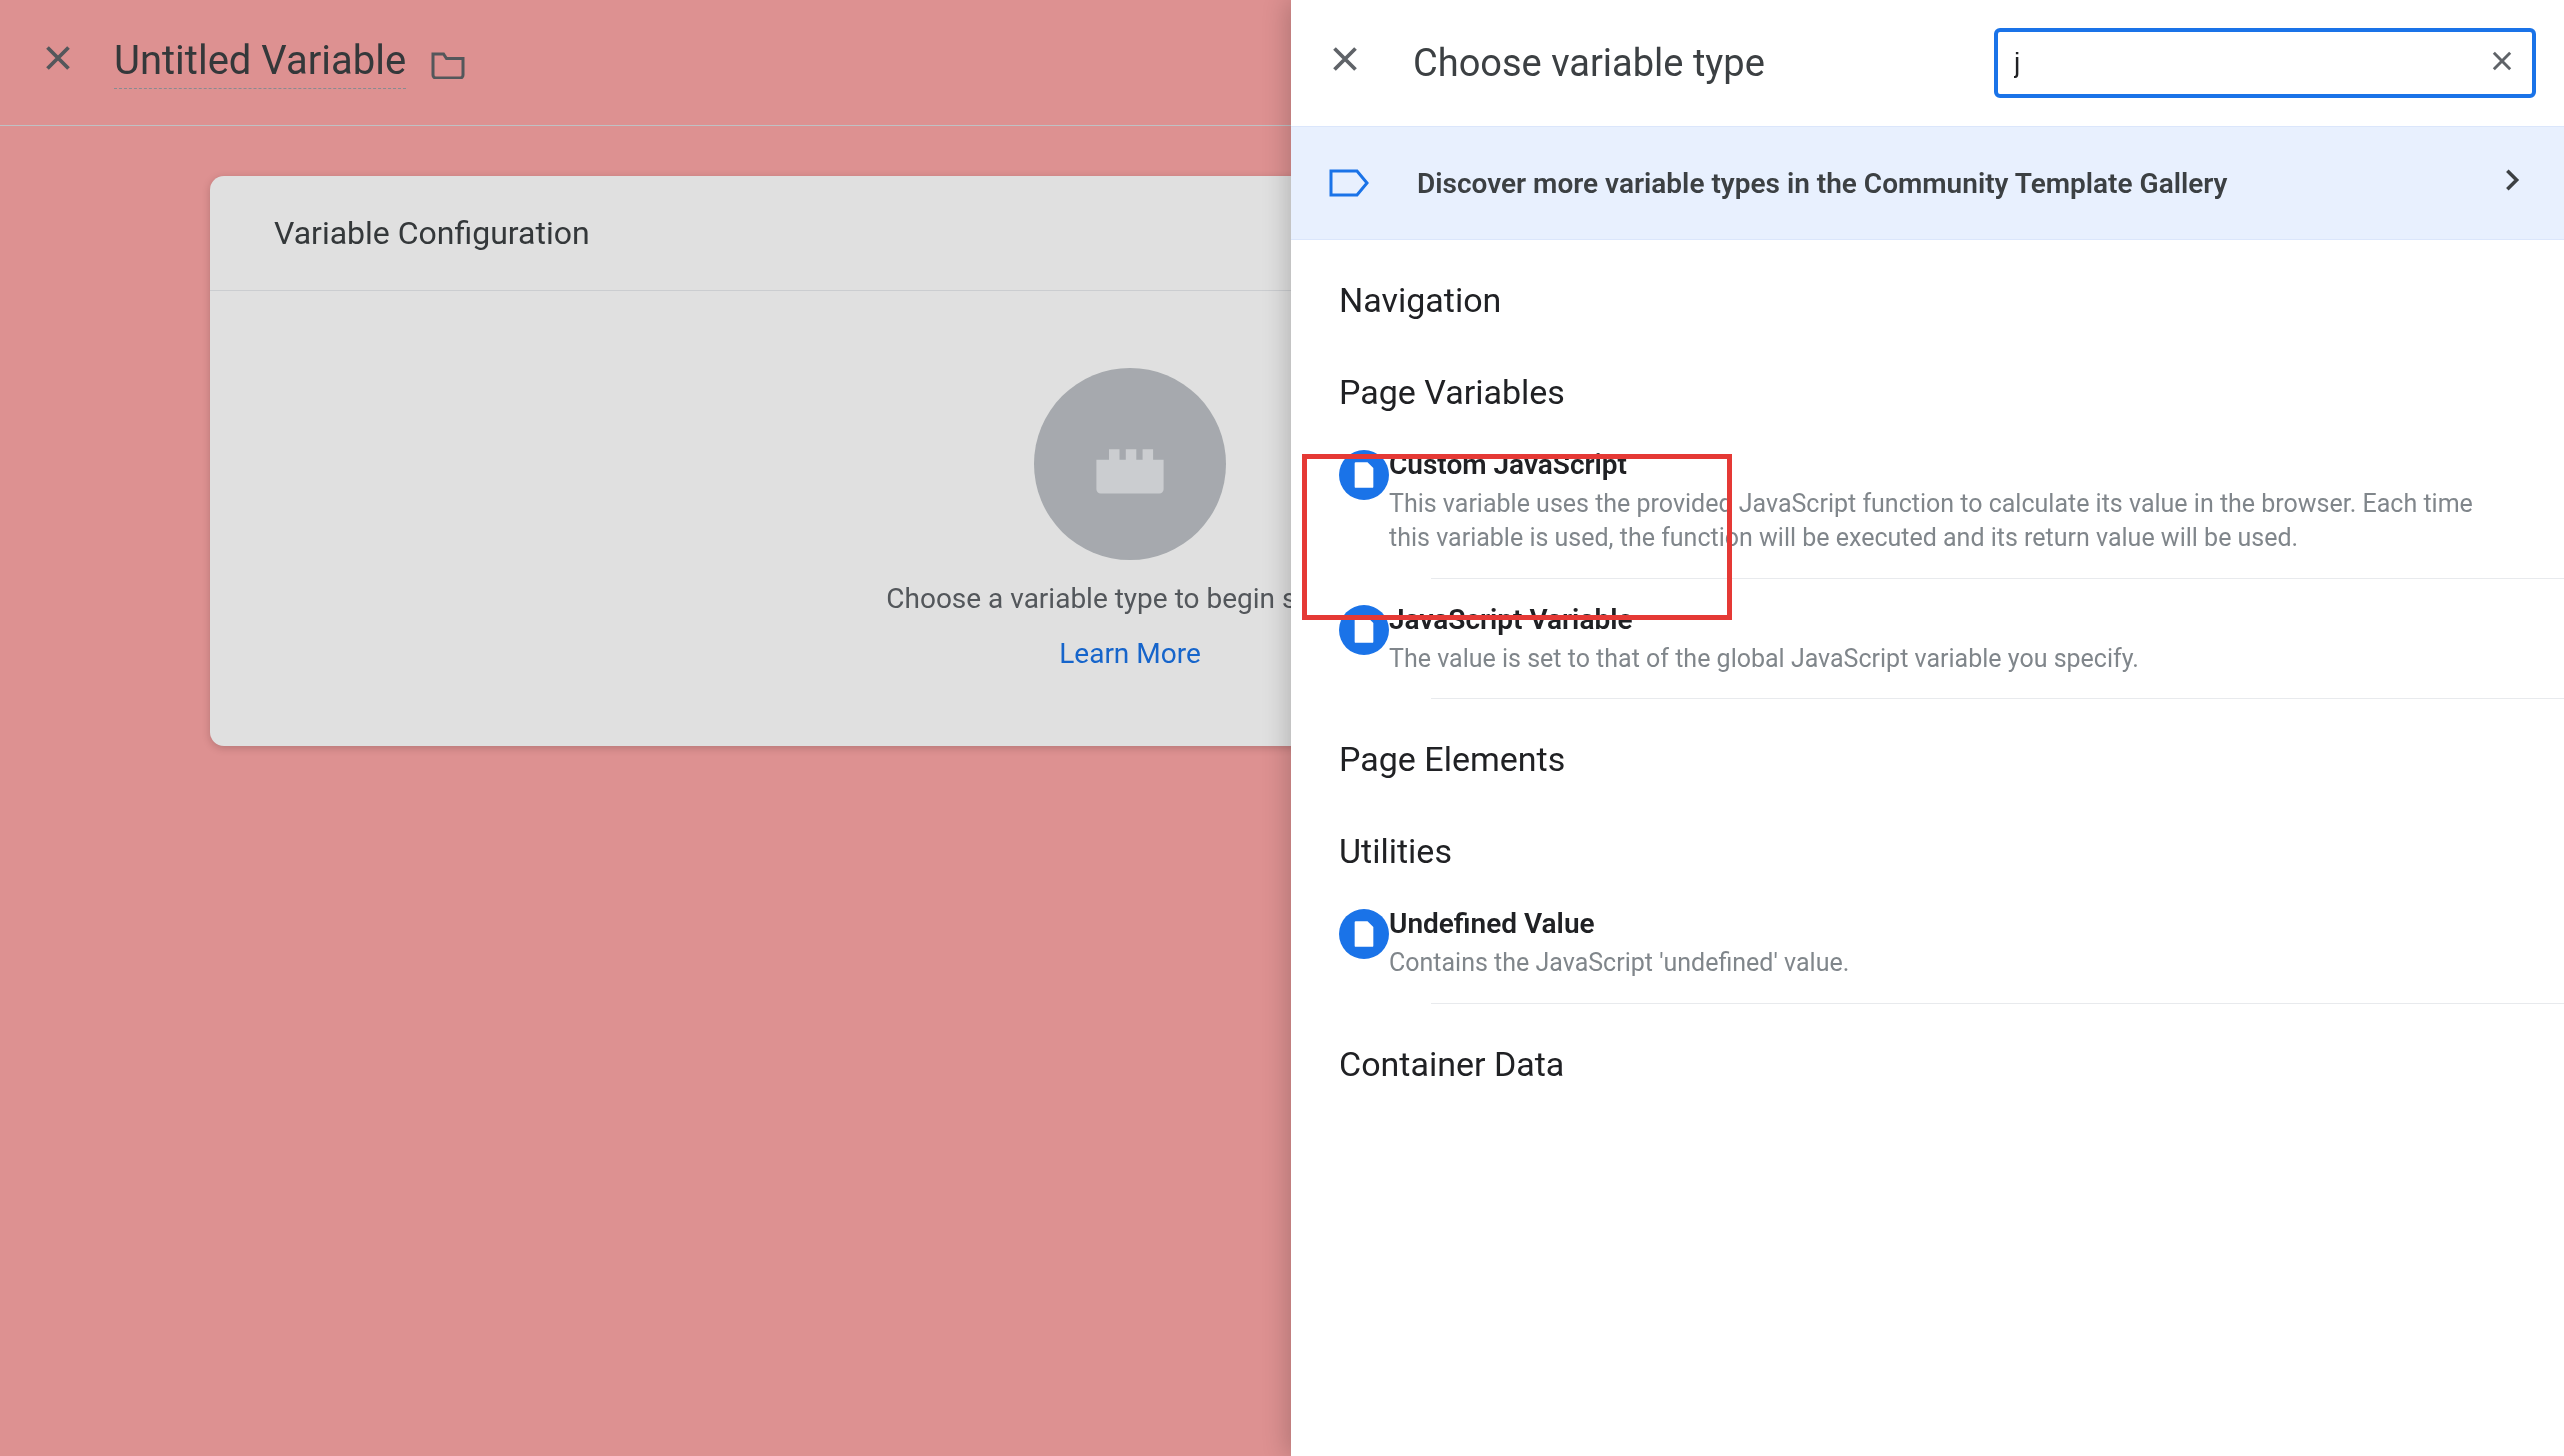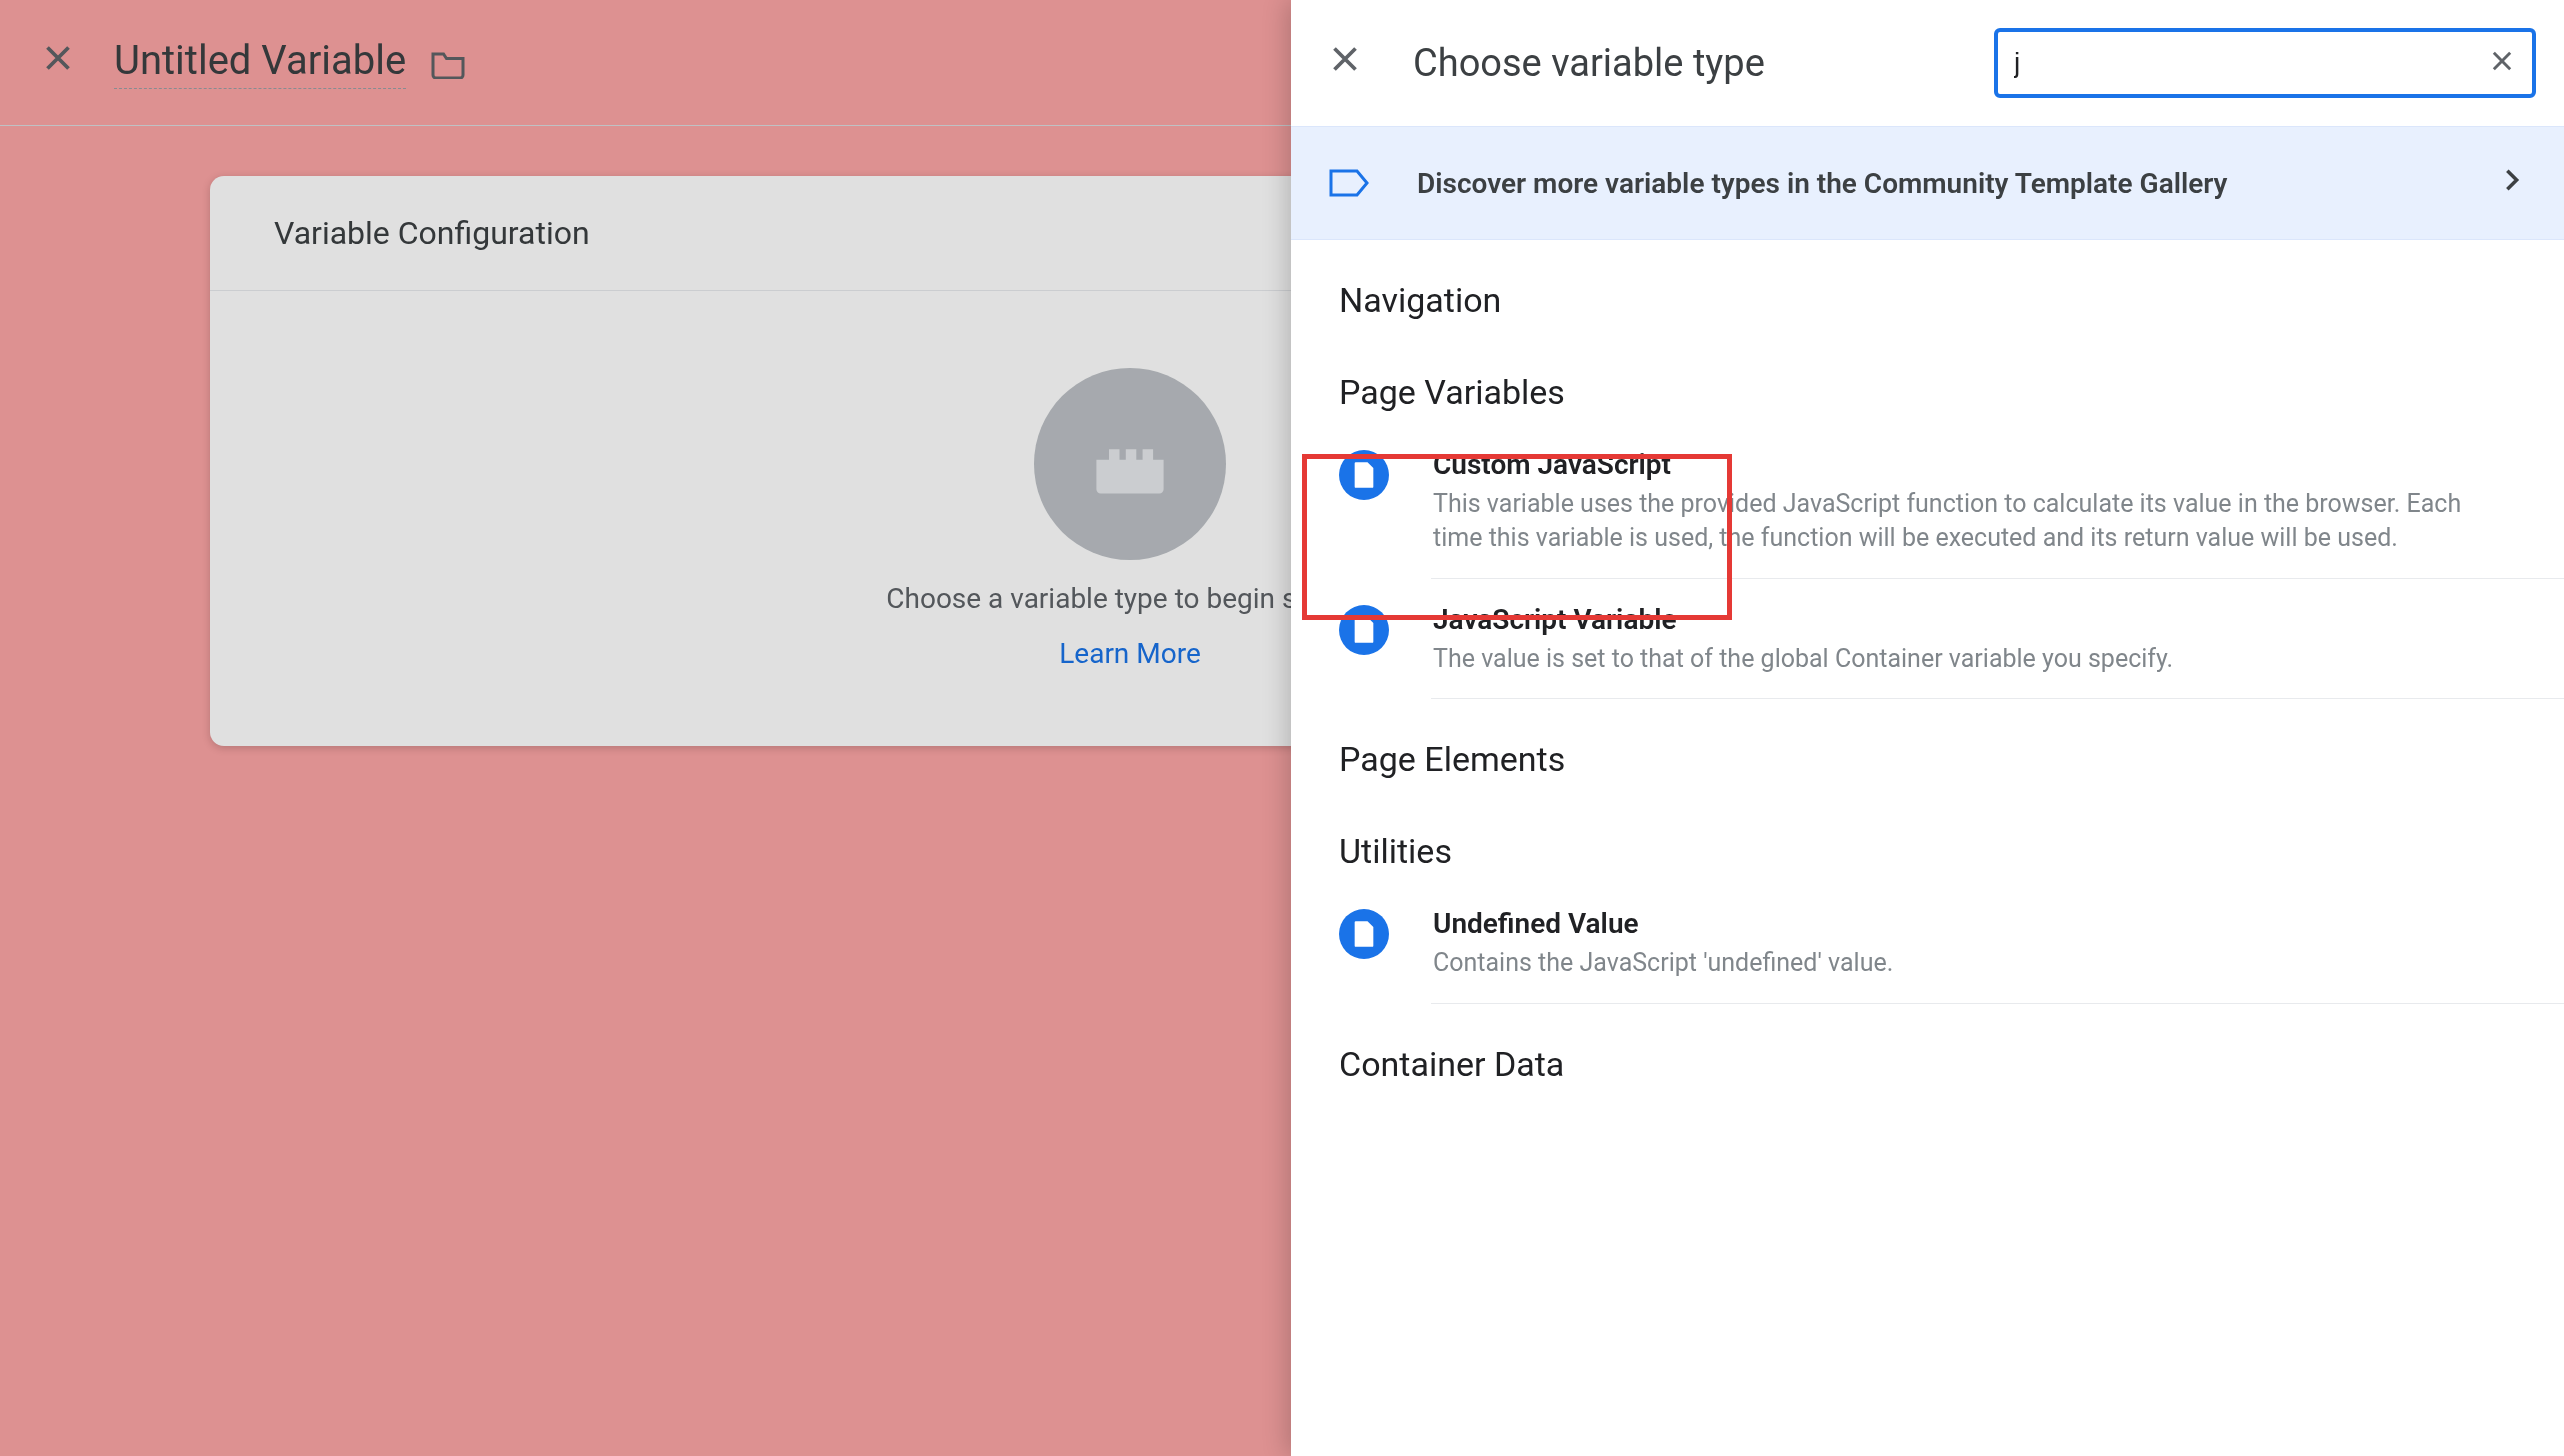--- a/index.html
+++ b/index.html
@@ -187,21 +187,20 @@
 .section-title {
   font-size: 34px;
   color: #202124;
   padding: 40px 23px 12px 48px;
   font-weight: 400;
 }
 .list-item {
   display: flex;
   align-items: flex-start;
   padding: 24px 48px 24px 48px;
-  gap: 44px;
   cursor: pointer;
   position: relative;
 }
 .list-item:not(:last-child) .item-body::after {
   content: "";
   position: absolute;
   left: 140px; right: 0;
   bottom: 0;
   height: 1px;
   background: #e8eaed;
@@ -332,21 +331,21 @@
     </div>
 
     <div class="list-item">
       <div class="item-icon">
         <svg viewBox="0 0 20 24">
             <path d="M3 1 h10 l5 5 v16 a1 1 0 0 1 -1 1 H3 a1 1 0 0 1 -1 -1 V2 a1 1 0 0 1 1 -1 Z M5 11 h10 v2 H5 Z M5 15 h10 v2 H5 Z"></path>
           </svg>
       </div>
       <div class="item-body">
         <div class="item-title">JavaScript Variable</div>
-        <div class="item-desc">The value is set to that of the global Container variable you specify.</div>
+        <div class="item-desc">The value is set to that of the global JavaScript variable you specify.</div>
       </div>
       <div class="item-sep"></div>
     </div>
 
     <div class="section-title">Page Elements</div>
 
     <div class="section-title">Utilities</div>
 
     <div class="list-item">
       <div class="item-icon">

